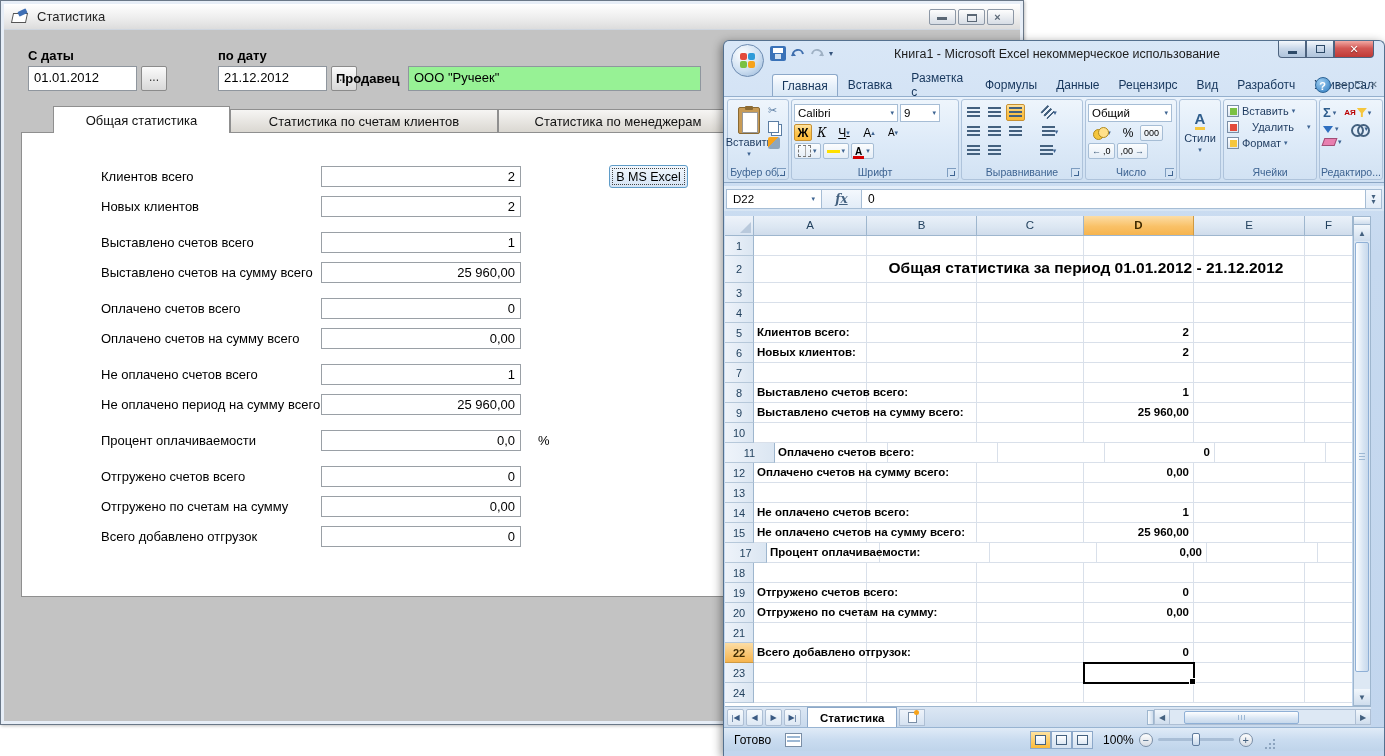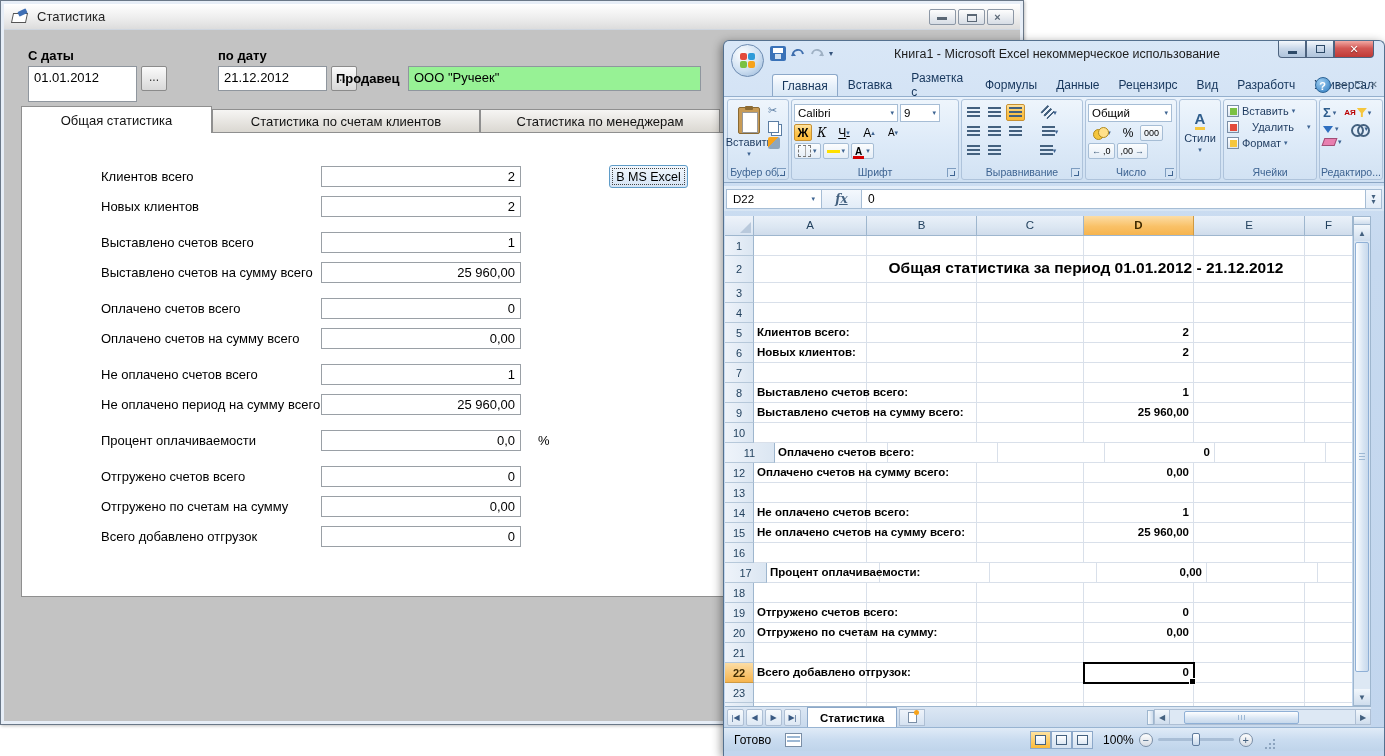--- a/index.html
+++ b/index.html
@@ -171,30 +171,30 @@
       <span class="w1b">
           <i class="g-max"></i>
         </span>
       <span class="w1b">
           <i class="g-cls">×</i>
         </span>
     </span>
   </div>
   <div class="w1-body">
     <div class="w1-lbl" style="left:24px;top:18px">С даты</div>
-    <div class="box" style="left:24px;top:36px;width:109px;height:36px">01.01.2012</div>
+    <div class="box" style="left:24px;top:36px;width:109px;height:25px">01.01.2012</div>
     <div class="dots" style="left:137px;top:36px">...</div>
     <div class="w1-lbl" style="left:214px;top:18px">по дату</div>
     <div class="box" style="left:214px;top:36px;width:109px;height:25px">21.12.2012</div>
     <div class="dots" style="left:327px;top:36px">...</div>
     <div class="w1-lbl" style="left:332px;top:41px">Продавец</div>
     <div class="box" id="seller" style="left: 404px; top: 36px; width: 293px; height: 25px; background: rgb(151, 242, 149);">ООО "Ручеек"</div>
 
     <div class="w1tabs" id="w1tabs">
-        <div class="w1tab act" style="width: 191px;">Общая статистика</div>
+        <div class="w1tab act" style="width: 177px; margin-left: 32px;">Общая статистика</div>
         <div class="w1tab" style="width: 268px;">Статистика по счетам клиентов</div>
         <div class="w1tab" style="width: 240px;">Статистика по менеджерам</div>
       </div>
 
     <div class="w1page" id="w1page">
       <div class="xlbtn">В MS Excel</div>
     <div class="flabel" style="left: 79px; top: 36px;">Клиентов всего</div>
         <div class="fbox" style="left: 299px; top: 33px; width: 200px; height: 21px;">2</div>
         <div class="flabel" style="left: 79px; top: 66px;">Новых клиентов</div>
         <div class="fbox" style="left: 299px; top: 63px; width: 200px; height: 21px;">2</div>
@@ -667,29 +667,20 @@
           </div>
           <div class="cell" style="width: 110px; height: 20px;"></div>
           <div class="cell" style="width: 107px; height: 20px;"></div>
           <div class="cell" style="width: 110px; height: 20px;">
             <div class="cval">25 960,00</div>
           </div>
           <div class="cell" style="width: 111px; height: 20px;"></div>
           <div class="cell" style="width: 48px; height: 20px;"></div>
         </div>
         <div class="xrow" style="height: 20px;">
-          <div class="rh" style="width: 29px; height: 20px;">16</div>
-          <div class="cell" style="width: 113px; height: 20px;"></div>
-          <div class="cell" style="width: 110px; height: 20px;"></div>
-          <div class="cell" style="width: 107px; height: 20px;"></div>
-          <div class="cell" style="width: 110px; height: 20px;"></div>
-          <div class="cell" style="width: 111px; height: 20px;"></div>
-          <div class="cell" style="width: 48px; height: 20px;"></div>
-        </div>
-        <div class="xrow" style="height: 20px;">
           <div class="rh" style="width: 42px; height: 20px;">17</div>
           <div class="cell" style="width: 113px; height: 20px;">
             <div class="clabel">Процент оплачиваемости:</div>
           </div>
           <div class="cell" style="width: 110px; height: 20px;"></div>
           <div class="cell" style="width: 107px; height: 20px;"></div>
           <div class="cell" style="width: 110px; height: 20px;">
             <div class="cval">0,00</div>
           </div>
           <div class="cell" style="width: 111px; height: 20px;"></div>

